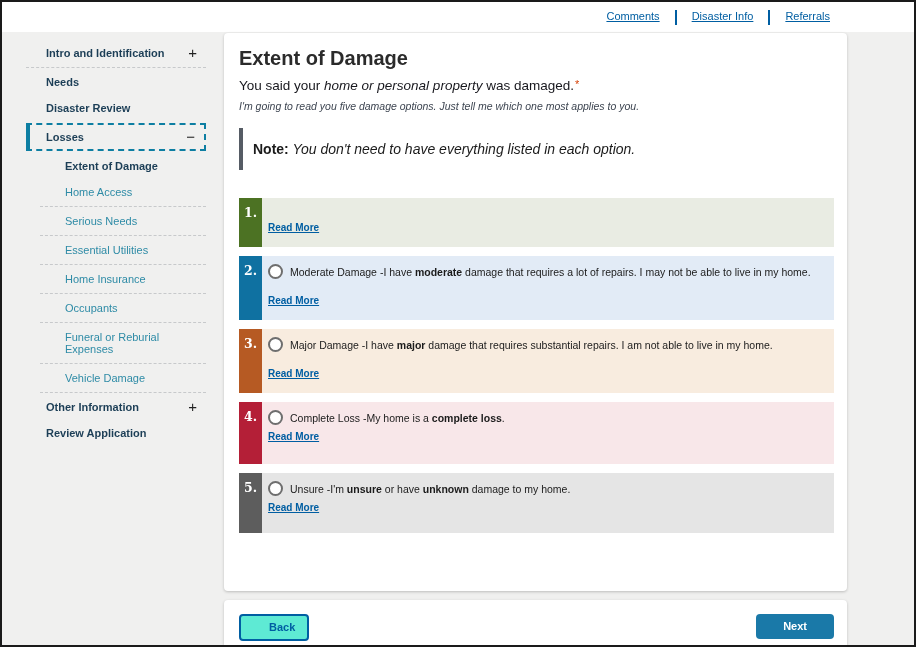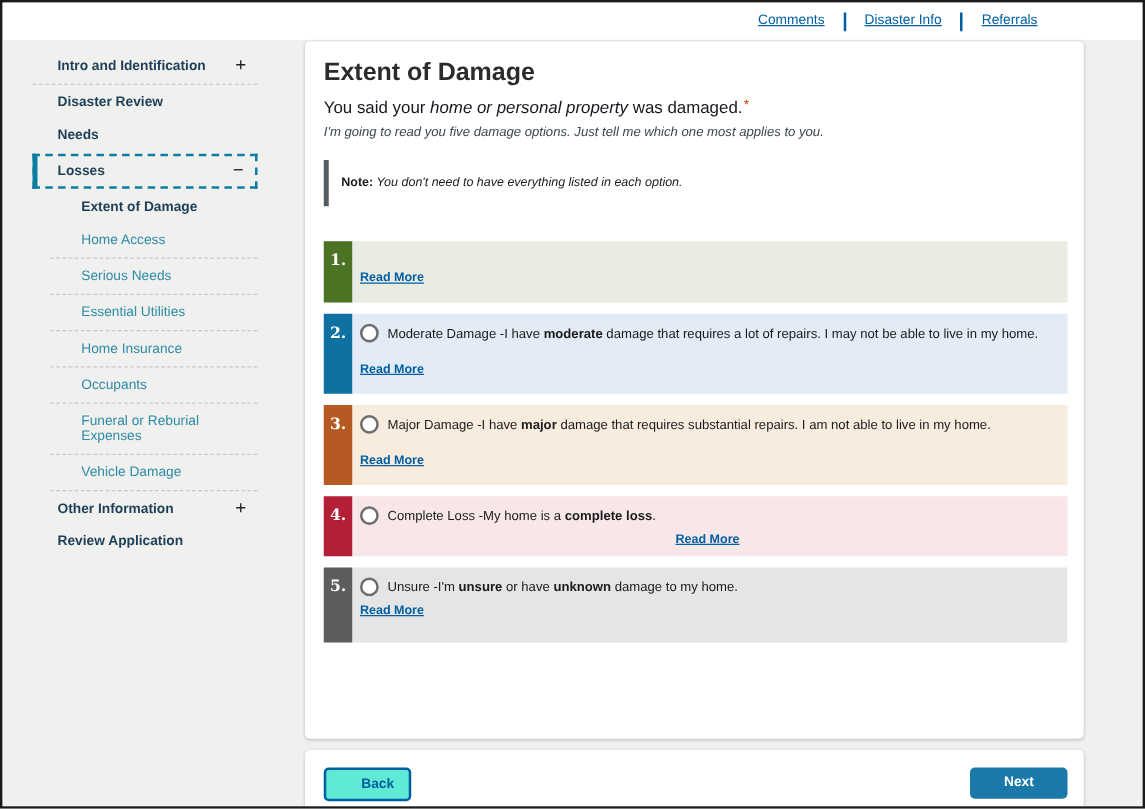--- a/index.html
+++ b/index.html
@@ -29,21 +29,21 @@
     width:2px; height:15px; background:var(--link-blue); display:inline-block;
   }
 
   
   .content{
     height:613px; background:var(--page-bg);
     display:flex;
   }
 
   
-  .sidebar{ width:242px; padding:8px 0 0 24px; }
+  .sidebar{ width:222px; padding:8px 0 0 24px; }
   .side-nav{ width:180px; }
   .side-item{
     position:relative;
     padding:7px 6px 7px 20px;
     font-size:11px; font-weight:bold; color:var(--navy);
     display:flex; align-items:center; justify-content:space-between;
     cursor:pointer;
   }
   .side-item.boxed{
     border:2px dashed var(--teal);
@@ -77,21 +77,21 @@
   .page-title{ font-size:20px; font-weight:bold; color:#2b2b2b; margin-bottom:8px; }
   .question{ font-size:13.5px; color:#17171d; margin-bottom:7px; }
   .question em{ font-style:italic; }
   .req-mark{ color:var(--required); font-size:11px; vertical-align:top; margin-left:1px; }
   .instruction{ font-size:10.5px; color:#3d4551; margin-bottom:16px;font-style:italic; }
 
   .note-box{
     border-left:4px solid var(--note-bar);
     padding:13px 10px 13px 10px;
     margin-bottom:28px;
-    font-size:10px;
+    font-size:14px;
   }
   .note-box strong{ font-style:normal; font-weight:bold; }
   .note-box em{ font-style:italic; color:#1b1b1b; }
 
   
   .opt-row{ display:flex; margin-bottom:9px; }
   .num-block{
     width:23px; flex:0 0 23px;
     display:flex; justify-content:center; align-items:flex-start;
     padding-top:7px;
@@ -107,21 +107,21 @@
   }
   .opt-label{ font-size:10.5px; color:#1b1b1b; padding-top:2px; }
   .opt-label b{ font-weight:bold; }
   .read-more{
     display:inline-block; 
     font-size:10px; font-weight:bold; color:var(--link-blue);
     text-decoration:underline; cursor:pointer;
   }
   .opt-row:nth-child(-n+3) .read-more{ margin-top:16px; }
   .opt-row:nth-child(n+4) .read-more{ margin-top:6px; }
-  .opt-row:nth-child(4) .opt-content{ padding-bottom:6px;text-align:center; }
+  .opt-row:nth-child(4) .opt-content{ padding-bottom:20px; }
   .opt-row:nth-child(5) .opt-content{ padding-bottom:18px; }
 
   
   .footer-card{
     flex:1; margin-top:9px;
     display:flex; justify-content:space-between; align-items:flex-start;
     padding:14px 13px 0 15px;
     border-bottom-left-radius:0; border-bottom-right-radius:0;
   }
   .btn{
@@ -154,24 +154,24 @@
   <div class="content">
 
     <aside class="sidebar">
       <nav class="side-nav">
           <div class="side-item">
             <span class="side-label">Intro and Identification</span>
             <span class="toggle-icon">+</span>
           </div>
           <div class="dash-sep"></div>
           <div class="side-item">
+            <span class="side-label">Needs</span>
+          </div>
+          <div class="side-item">
             <span class="side-label">Disaster Review</span>
-          </div>
-          <div class="side-item">
-            <span class="side-label">Needs</span>
           </div>
           <div class="side-item boxed">
             <span class="active-bar"></span>
             <span class="side-label">Losses</span>
             <span class="toggle-icon">−</span>
           </div>
           <div class="side-sub active">Extent of Damage</div>
           <div class="side-sub">Home Access</div>
           <div class="dash-sep sub"></div>
           <div class="side-sub">Serious Needs</div>

